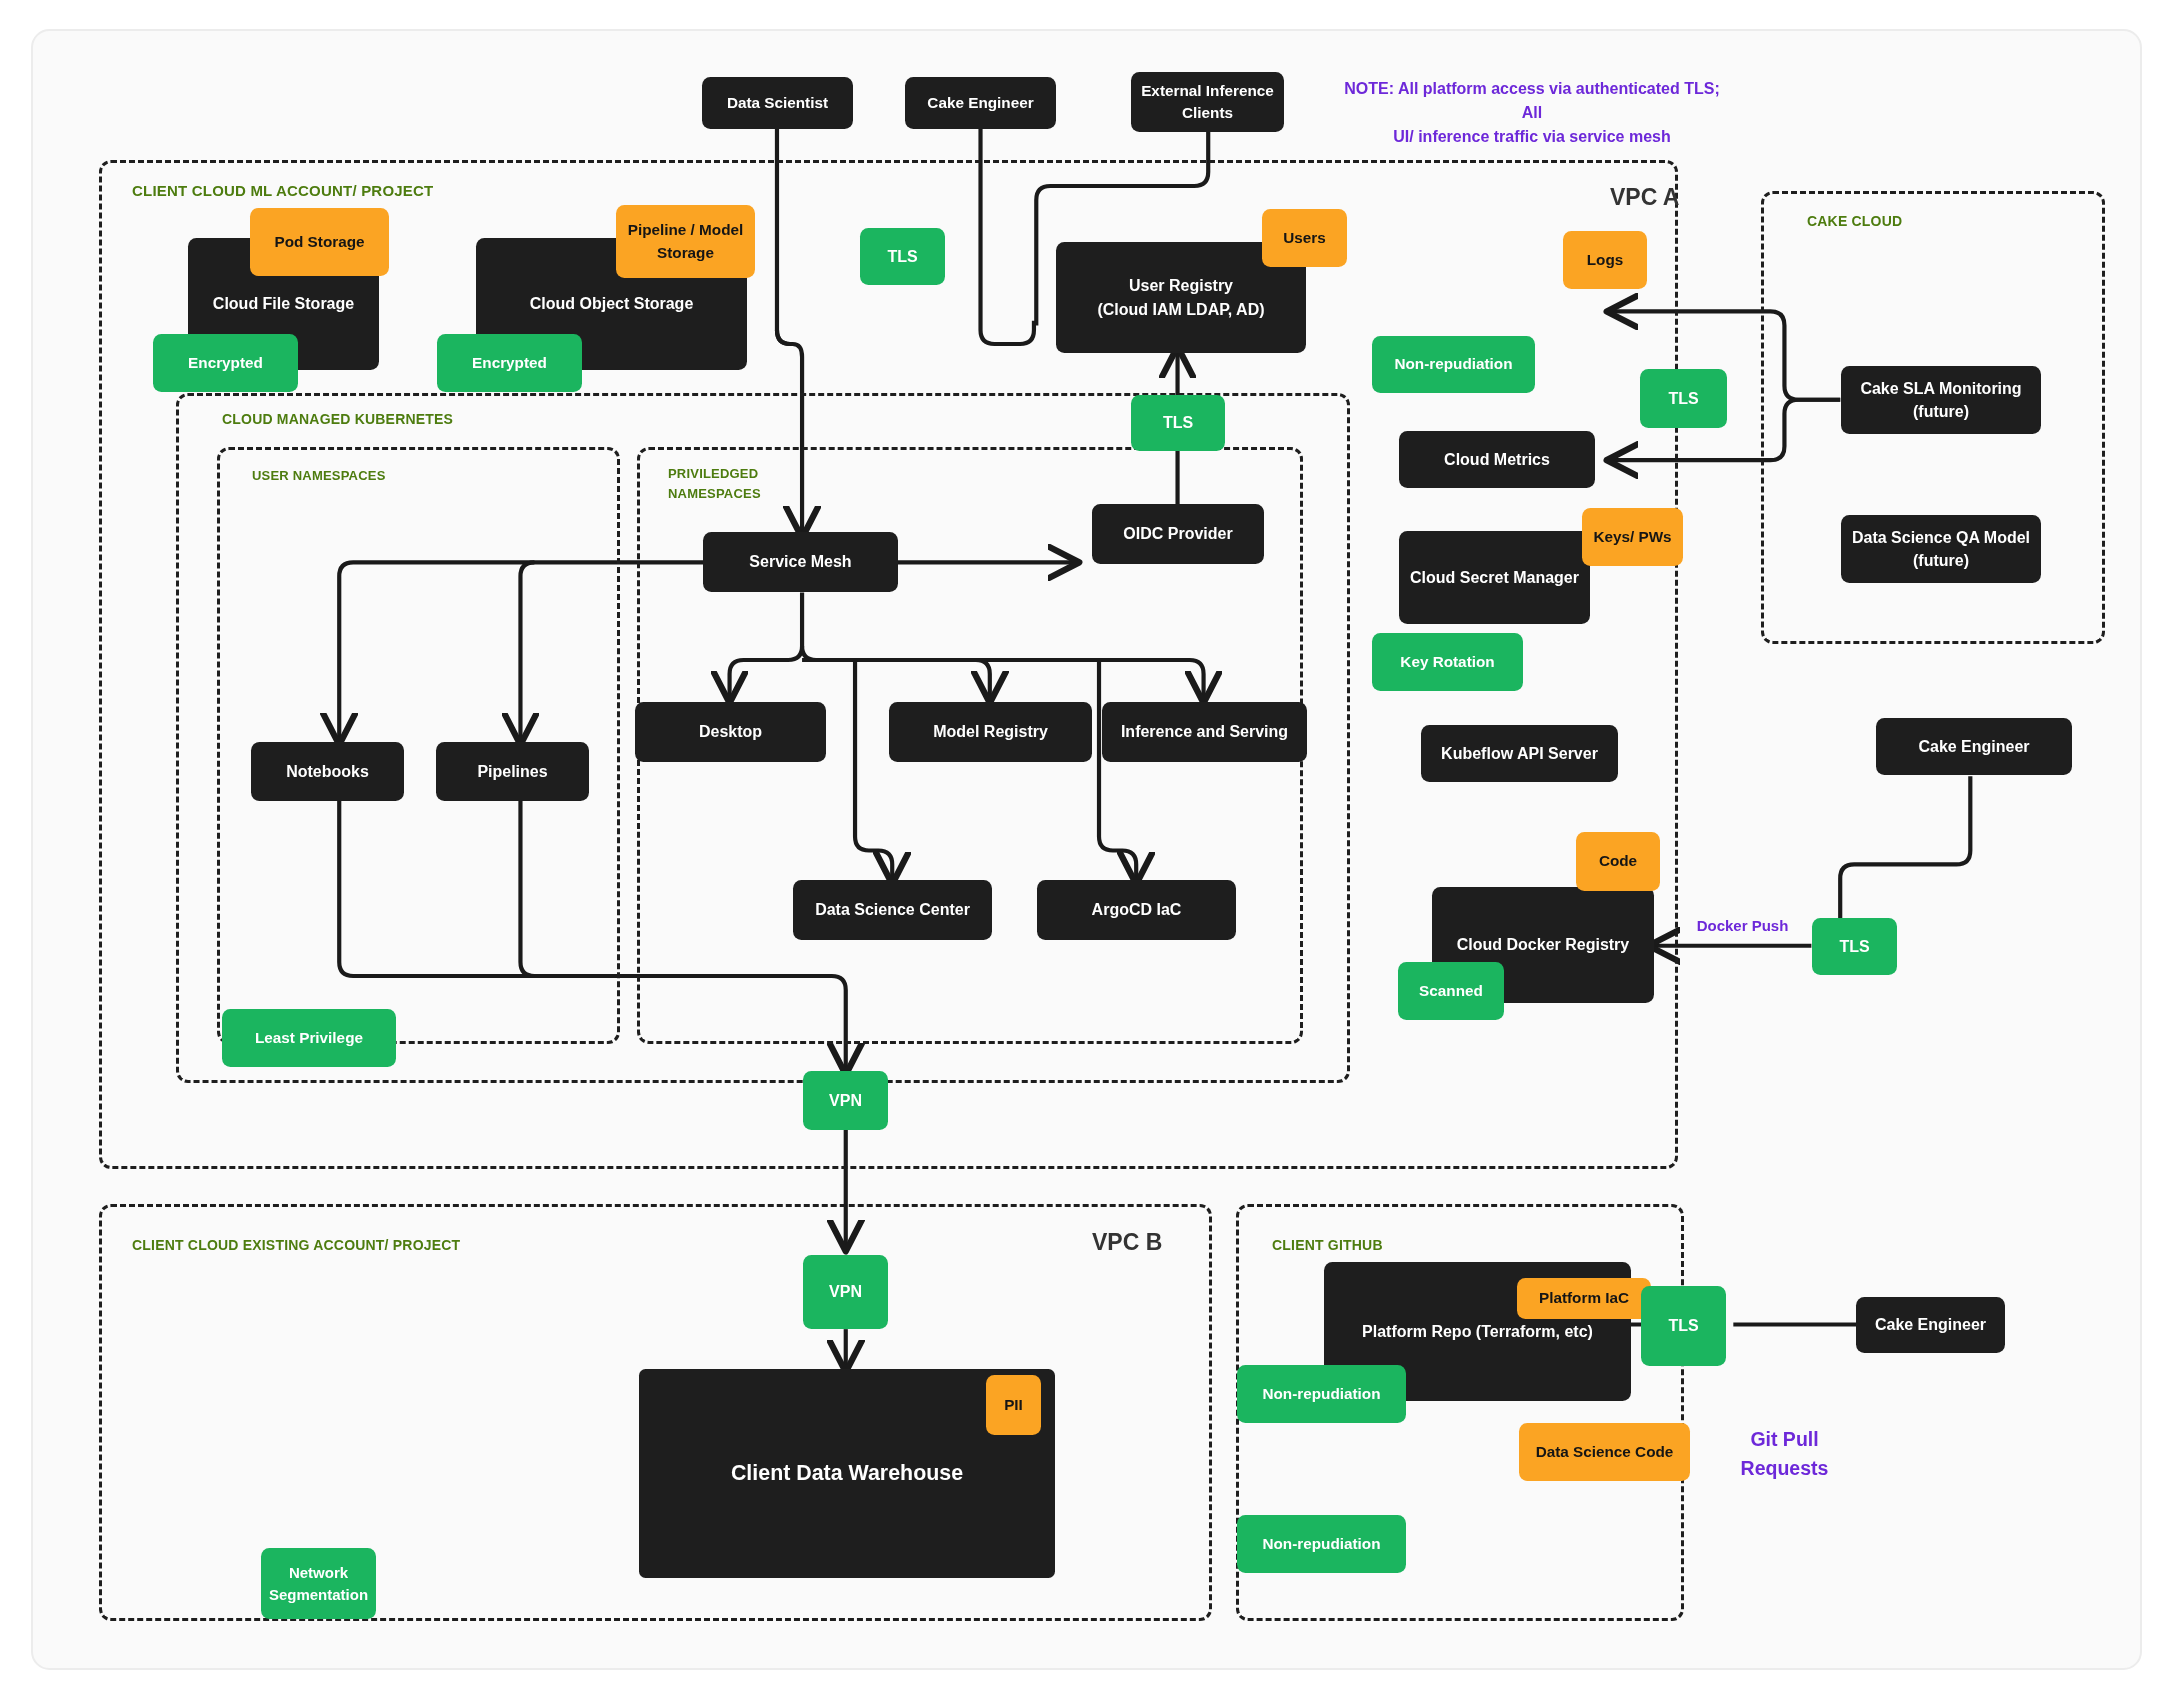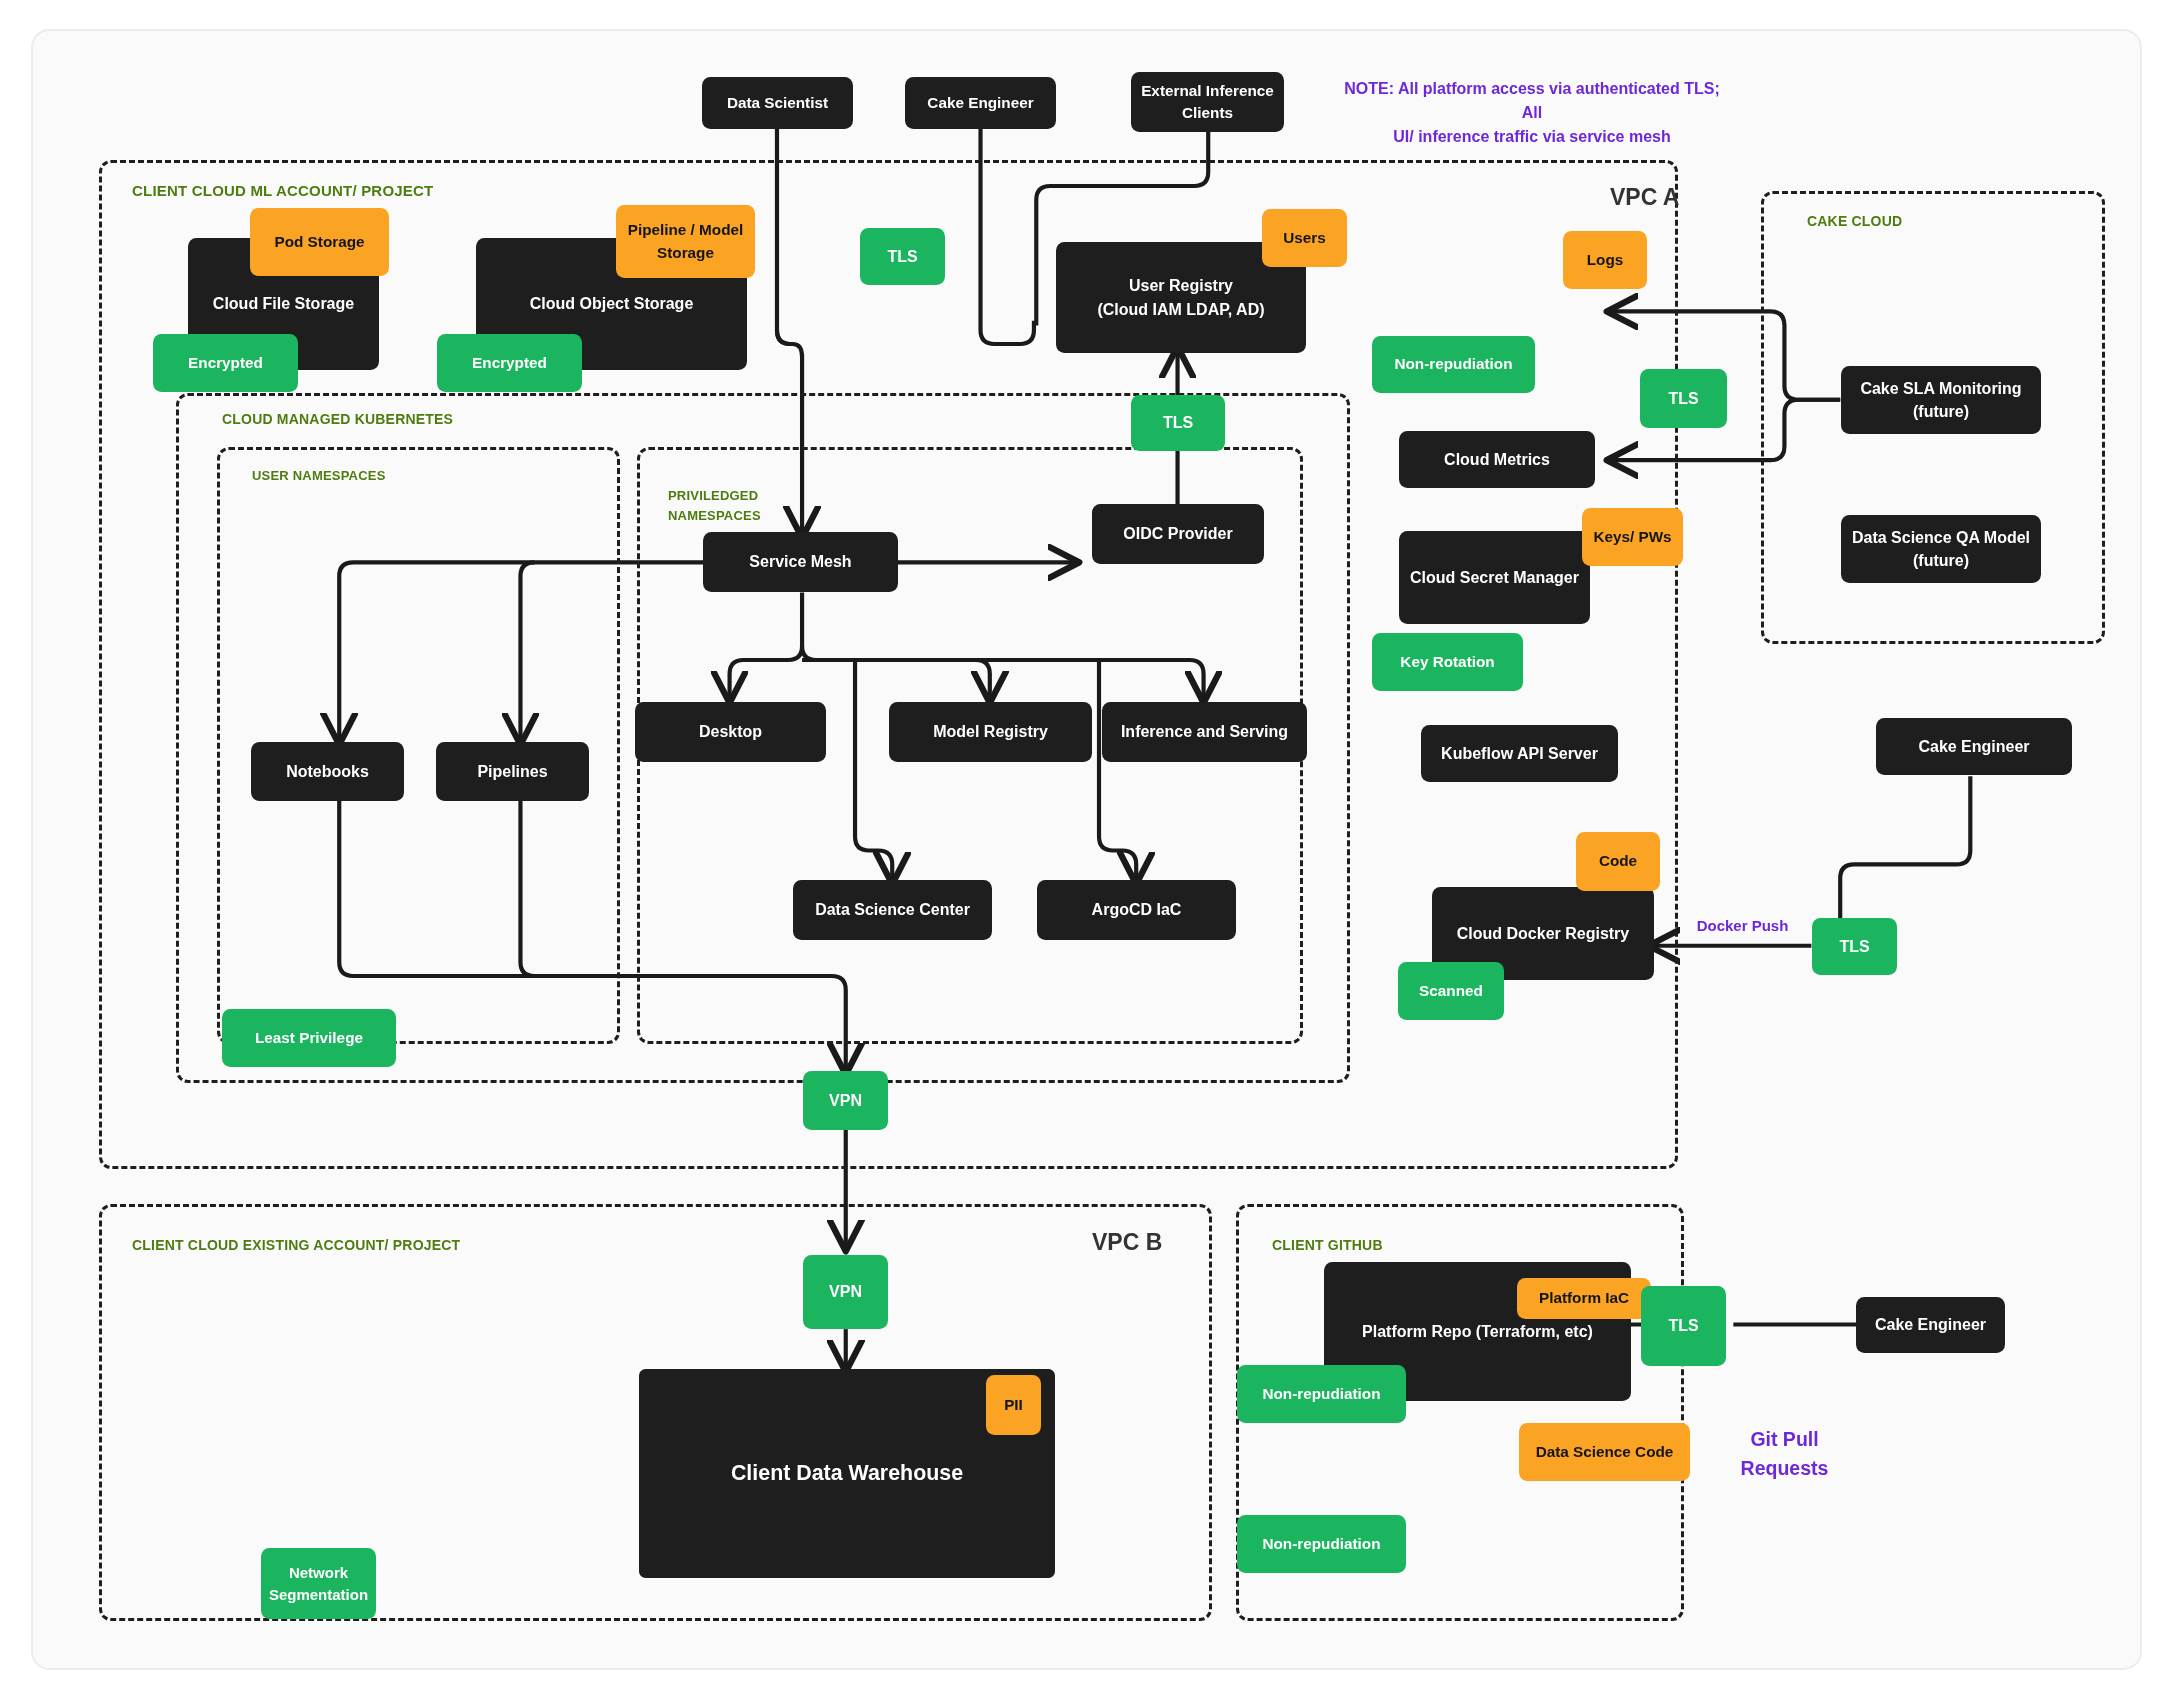--- a/index.html
+++ b/index.html
@@ -110,21 +110,21 @@
   <div class="group-title" style="left:120px;top:180px;font-size:15px;">CLIENT CLOUD ML ACCOUNT/ PROJECT</div>
   <div class="vpc-title" style="left:1566px;top:184px;font-size:23px;margin-left:44px;">VPC A</div>
 
   <div class="group" style="left:176px;top:393px;width:1174px;height:690px;"></div>
   <div class="group-title" style="left:210px;top:409px;font-size:14px;">CLOUD MANAGED KUBERNETES</div>
 
   <div class="group" style="left:217px;top:447px;width:403px;height:597px;"></div>
   <div class="group-title" style="left:240px;top:466px;font-size:13px;">USER NAMESPACES</div>
 
   <div class="group" style="left:637px;top:447px;width:666px;height:597px;"></div>
-  <div class="group-title" style="left:656px;top:486px;font-size:13px;">PRIVILEDGED
+  <div class="group-title" style="left:656px;top:464px;font-size:13px;">PRIVILEDGED
 NAMESPACES</div>
 
   <div class="group" style="left:1761px;top:191px;width:344px;height:453px;"></div>
   <div class="group-title" style="left:1795px;top:211px;font-size:14px;">CAKE CLOUD</div>
 
   <div class="group" style="left:99px;top:1204px;width:1113px;height:417px;"></div>
   <div class="group-title" style="left:120px;top:1235px;font-size:14px;">CLIENT CLOUD EXISTING ACCOUNT/ PROJECT</div>
   <div class="vpc-title" style="left:1092px;top:1229px;font-size:23px;">VPC B</div>
 
   <div class="group" style="left:1236px;top:1204px;width:448px;height:417px;"></div>
@@ -244,21 +244,21 @@
     <span class="lbl">Keys/ PWs</span>
   </div>
   <div class="node green" style="left:1372px;top:633px;width:151px;height:58px;font-size:15.3px;">
     <span class="lbl">Key Rotation</span>
   </div>
 
   <div class="node dark" style="left:1421px;top:725px;width:197px;height:57px;font-size:16px;">
     <span class="lbl">Kubeflow API Server</span>
   </div>
 
-  <div class="node dark" style="left:1432px;top:887px;width:222px;height:93px;font-size:16px;">
+  <div class="node dark" style="left:1432px;top:887px;width:222px;height:116px;font-size:16px;">
     <span class="lbl">Cloud Docker Registry</span>
   </div>
   <div class="node orange" style="left:1576px;top:832px;width:84px;height:59px;font-size:15.3px;">
     <span class="lbl">Code</span>
   </div>
   <div class="node green" style="left:1398px;top:962px;width:106px;height:58px;font-size:15.3px;">
     <span class="lbl">Scanned</span>
   </div>
   <div class="free-text" style="left:1682px;top:915px;width:121px;font-size:15px;">Docker Push</div>
   <div class="node green" style="left:1812px;top:918px;width:85px;height:57px;font-size:16px;">

